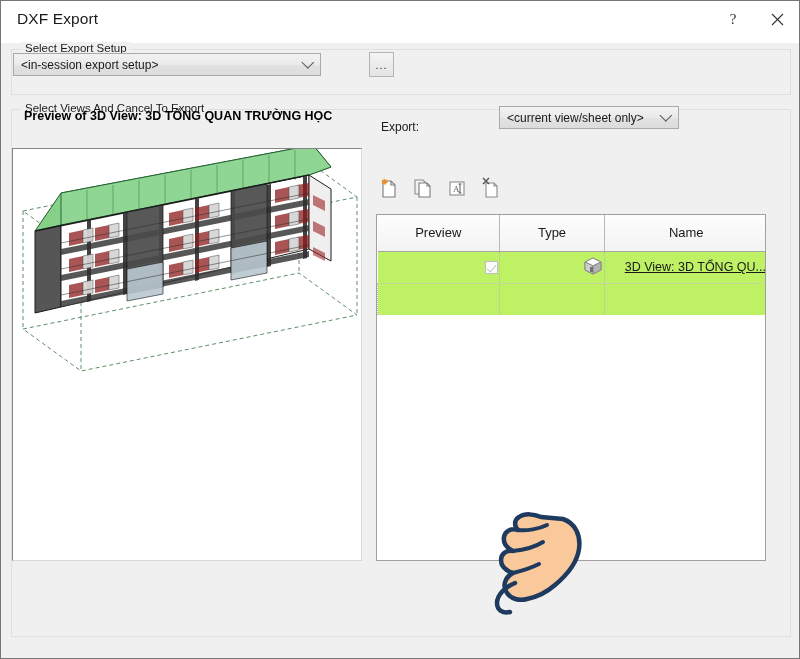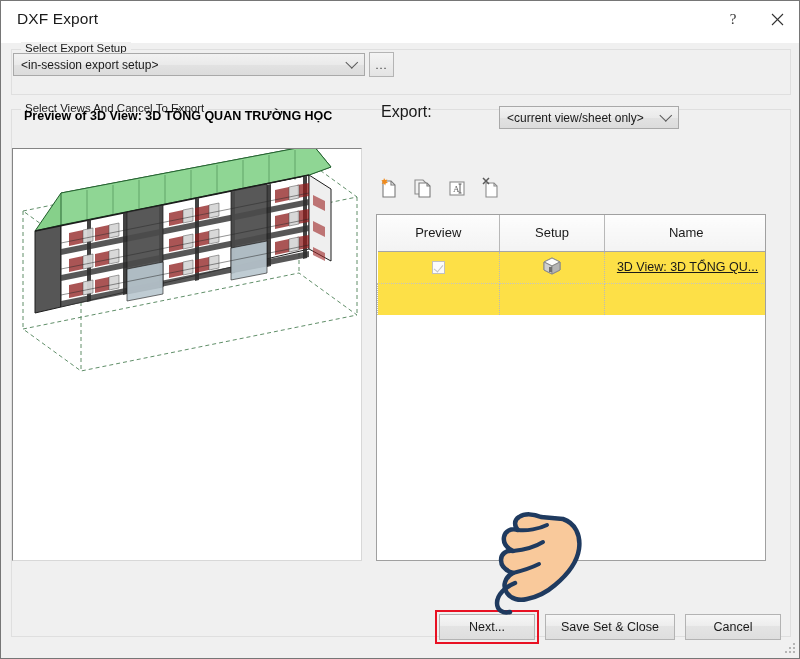--- a/index.html
+++ b/index.html
@@ -107,39 +107,39 @@
     width: 24px;
     display: flex; align-items: center; justify-content: center;
   }
   .chev {
     width: 9px; height: 9px;
     border-left: 1.4px solid #5a5a5a;
     border-bottom: 1.4px solid #5a5a5a;
     transform: rotate(-45deg) translate(1px, -2px);
   }
 
-  #combo-setup { left: 12px; top: 10px; width: 352px; }
+  #combo-setup { left: 12px; top: 10px; width: 308px; }
   #combo-export { left: 498px; top: 63px; width: 180px; }
 
   .ellipsis-btn {
     position: absolute;
     left: 368px; top: 9px;
     width: 25px; height: 25px;
     background: linear-gradient(to bottom, #f4f4f4, #e4e4e4);
     border: 1px solid #b4b4b4;
     display: flex; align-items: center; justify-content: center;
     font-size: 11px; color: #2b2b2b;
     letter-spacing: 1px;
     cursor: default;
   }
 
   .export-label {
     position: absolute;
-    left: 380px; top: 60px;
-    font-size: 16px;
+    left: 380px; top: 77px;
+    font-size: 12px;
     color: #1a1a1a;
   }
 
   
   .preview-label {
     position: absolute;
     left: 23px; top: 66px;
     font-size: 12.5px;
     color: #000000;
     font-weight: 600;
@@ -196,24 +196,24 @@
     font-weight: normal;
     color: #1a1a1a;
     text-align: center;
     cursor: default;
   }
   table.grid th:last-child { border-right: none; margin-left: 8px; }
   table.grid td {
     height: 32px;
     border-right: 1px dotted #b9b9b9;
     border-bottom: 1px dotted #c3c3c3;
-    text-align: center;
+    text-align: right;
     font-size: 12.5px;
     color: #1a1a1a;
-    background: #fde047;
+    background: #bef264;
     vertical-align: middle;
     cursor: default;
   }
   table.grid td:last-child { border-right: 1px dotted #b9b9b9; }
   .col-include { width: 122px; }
   .col-type    { width: 105px; }
   .col-name    { width: 163px; }
 
   .cb-disabled {
     width: 13px; height: 13px;
@@ -482,21 +482,21 @@
     <div class="table-wrap">
       <table class="grid">
         <colgroup>
           <col class="col-include">
             <col class="col-type">
             <col class="col-name">
         </colgroup>
         <thead>
           <tr>
             <th>Preview</th>
-            <th>Setup</th>
+            <th>Type</th>
             <th>Name</th>
           </tr>
         </thead>
         <tbody>
           <tr>
             <td>
               <span class="cb-disabled"></span>
             </td>
             <td>
               <svg width="20" height="20" viewBox="0 0 20 20">
@@ -515,37 +515,20 @@
               <td class="empty-rows" style="border-right:1px dotted #b9b9b9;border-bottom:none;"></td>
               <td class="empty-rows" style="border-bottom:none;"></td>
               <td style="border-bottom:none;border-right:1px dotted #b9b9b9;"></td>
             </tr>
         </tbody>
       </table>
     </div>
 
   </div>
 
-  <div class="footer">
-    <div class="btn" id="btn-next">Next...</div>
-    <div class="highlight-box"></div>
-    <div class="btn" id="btn-save">Save Set &amp; Close</div>
-    <div class="btn" id="btn-cancel">Cancel</div>
-
-    <svg class="resize-grip" viewBox="0 0 13 13">
-      <g fill="#b5b5b5">
-        <rect x="9" y="1" width="2" height="2"></rect>
-        <rect x="9" y="5" width="2" height="2"></rect>
-          <rect x="5" y="5" width="2" height="2"></rect>
-        <rect x="9" y="9" width="2" height="2"></rect>
-          <rect x="5" y="9" width="2" height="2"></rect>
-          <rect x="1" y="9" width="2" height="2"></rect>
-      </g>
-    </svg>
-  </div>
 
   <svg class="hand-cursor" viewBox="0 0 104 112">
     <path d="M78 10 C90 14 96 26 94 40 C92 54 82 66 70 76 C62 83 52 88 42 90
              C34 92 26 90 22 84 C17 77 20 68 28 64
              C22 62 16 58 16 51 C16 45 21 41 28 42
              C22 39 18 34 19 28 C20 22 26 19 33 21
              C29 17 29 11 34 8 C40 4 49 5 56 8 Z" fill="#f9c99b" stroke="#1f3a5f" stroke-width="4.5" stroke-linejoin="round"></path>
     <path d="M28 64 C36 62 46 59 54 55" fill="none" stroke="#1f3a5f" stroke-width="4" stroke-linecap="round"></path>
     <path d="M28 42 C38 41 50 38 58 33" fill="none" stroke="#1f3a5f" stroke-width="4" stroke-linecap="round"></path>
     <path d="M33 21 C42 22 54 20 62 16" fill="none" stroke="#1f3a5f" stroke-width="4" stroke-linecap="round"></path>

